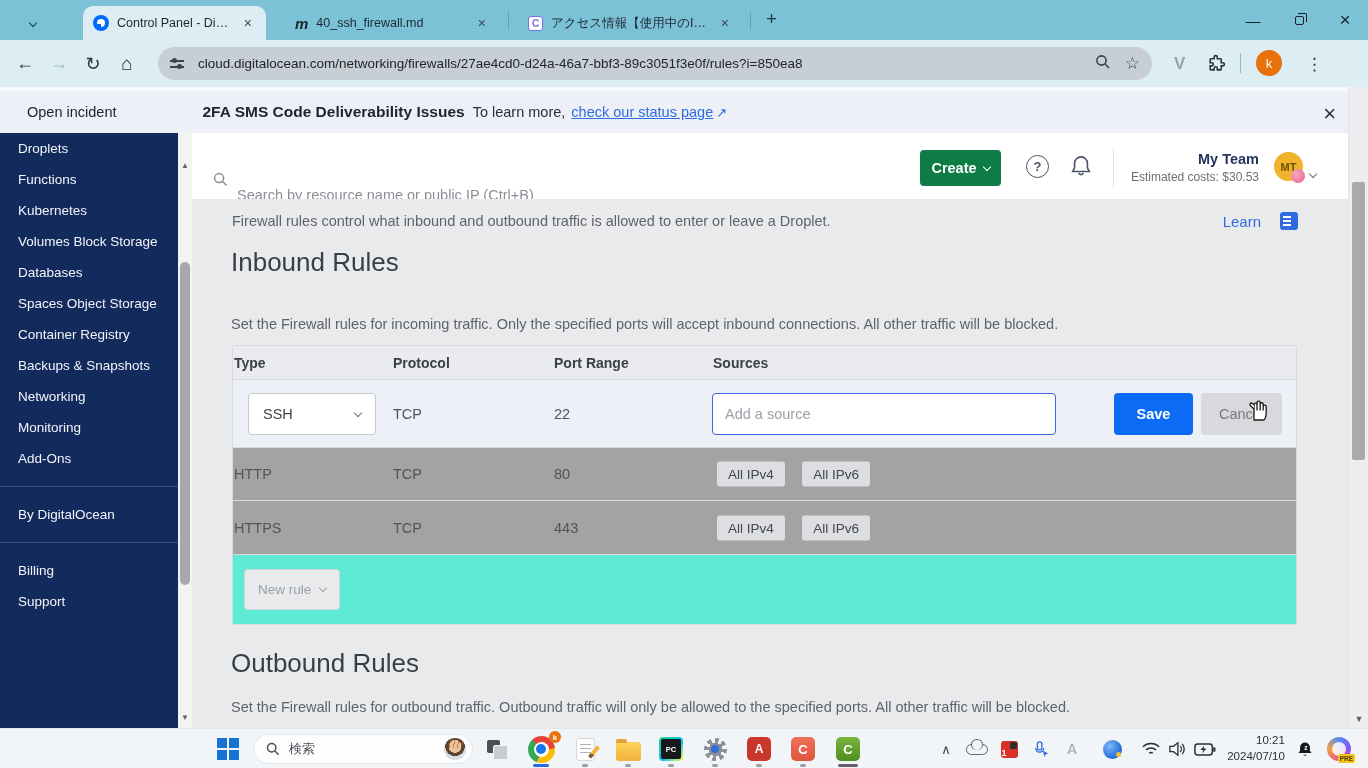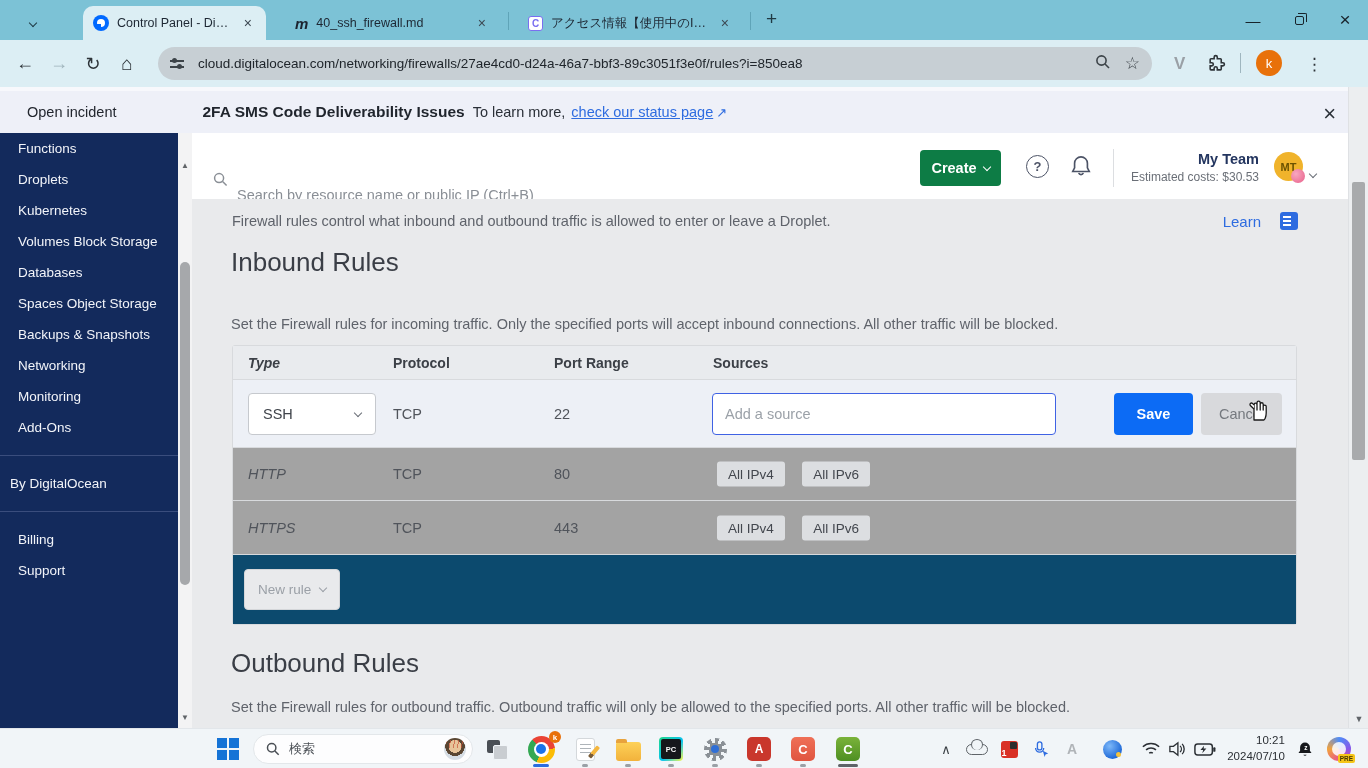--- a/index.html
+++ b/index.html
@@ -50,21 +50,21 @@
   .banner-more { margin-left:8px; font-size:14.5px; color:#2a2f37; }
   .banner-link { margin-left:6px; font-size:14.5px; color:#2e6ce0; text-decoration:underline; }
   .banner-arrow { margin-left:3px; font-size:13px; color:#2e6ce0; }
   .banner-close { position:absolute; right:32px; top:12px; font-size:17px; color:#2b3138; }
 
   
   .sidebar { position:absolute; left:0; top:133px; width:178px; height:595px; background:#132a5c; color:#eef1f7; }
   .sb-head { display:flex; align-items:center; justify-content:space-between; padding:14px 20px 10px 18px; font-size:11.5px; font-weight:bold; letter-spacing:0.8px; color:#ffffff; }
   .sb-item { padding:8px 18px; font-size:13.5px; color:#f2f4f9; }
   .sb-div { height:1px; background:#3a4d7d; margin:12px 0; }
-  .sb-sec { padding:8px 10px; font-size:13.5px; color:#f2f4f9; }
+  .sb-sec { padding:8px 18px; font-size:13.5px; color:#f2f4f9; }
   .chev { display:inline-block; width:6px; height:6px; border-right:1.7px solid currentColor; border-bottom:1.7px solid currentColor; }
   .chev.down { transform:rotate(45deg); }
   .chev.up { transform:rotate(-135deg); }
   .sb-scroll { position:absolute; left:178px; top:133px; width:14px; height:595px; background:#f3f3f4; }
   .sb-thumb { position:absolute; left:2px; top:129px; width:10px; height:323px; background:#a6a8ab; border-radius:5px; }
   .sb-arrow { position:absolute; left:0; width:14px; text-align:center; font-size:8px; color:#606468; }
 
   
   .topbar { position:absolute; left:192px; top:133px; width:1156px; height:66px; background:#ffffff; }
   .search-wrap { position:absolute; left:21px; top:22px; display:flex; align-items:center; gap:9px; width:620px; }
@@ -91,23 +91,23 @@
   .learn-ic::before { content:""; position:absolute; left:3px; top:4px; width:8px; height:2px; background:#fff; box-shadow:0 4px 0 #fff, 0 8px 0 #fff; }
   .h1 { position:absolute; left:39px; font-size:26px; font-weight:500; color:#3a3e46; }
   .sect-desc { position:absolute; left:39px; font-size:14.5px; color:#5f636b; }
 
   .rules-card { position:absolute; left:40px; top:146px; width:1065px; border:1px solid #d8dadd; border-radius:3px; }
   .r-row { position:relative; border-bottom:1px solid #d8dadd; }
   .r-row:last-child { border-bottom:none; }
   .row-head { height:34px; background:#e9ebee; }
   .row-edit { height:68px; background:#edf0f6; }
   .row-data { height:53px; background:#a3a3a3; }
-  .row-foot { height:69px; background:#0c4a6e; }
+  .row-foot { height:69px; background:#5eead4; }
   .cell { position:absolute; top:50%; transform:translateY(-50%); font-size:14.5px; color:#50545b; }
-  .c-type { left:15px;font-style:italic; } .c-proto { left:160px; } .c-port { left:321px; } .c-src { left:479px; }
+  .c-type { left:1px; } .c-proto { left:160px; } .c-port { left:321px; } .c-src { left:479px; }
   .head-cell { font-size:14px; font-weight:bold; color:#3c4047; }
   .row-head .c-src { left:480px; }
   .ssh-select { position:absolute; left:15px; top:13px; width:128px; height:42px; background:#fff; border:1px solid #c6c9ce; border-radius:4px; display:flex; align-items:center; justify-content:space-between; padding:0 14px; font-size:14.5px; color:#40444b; }
   .src-input { position:absolute; left:479px; top:13px; width:344px; height:42px; background:#fff; border:1.5px solid #3f62e4; border-radius:4px; padding:0 12px; font-size:14.5px; color:#30343b; outline:none; font-family:"Liberation Sans",sans-serif; }
   .src-input::placeholder { color:#9ba1a8; opacity:1; }
   .save-btn { position:absolute; left:881px; top:13px; width:79px; height:42px; background:#0c6bf5; border-radius:4px; color:#fff; font-size:14.5px; font-weight:bold; display:flex; align-items:center; justify-content:center; }
   .cancel-btn { position:absolute; left:968px; top:13px; width:81px; height:42px; background:#d8d9dc; border-radius:4px; color:#75797f; font-size:14.5px; display:flex; align-items:center; justify-content:center; }
   .badge { display:inline-block; background:#dcdee1; color:#43474e; font-size:13.5px; padding:5px 11px; border-radius:3px; margin-right:13px; }
   .src-badges { position:absolute; left:484px; top:50%; transform:translateY(-50%); }
   .newrule-select { position:absolute; left:11px; top:14px; width:96px; height:41px; background:#e9eaec; border:1px solid #d4d6d9; border-radius:4px; display:flex; align-items:center; justify-content:space-between; padding:0 13px; font-size:13.5px; color:#9ba0a7; }
@@ -241,26 +241,27 @@
   <div class="banner">
     <span class="banner-left">Open incident</span>
     <span class="banner-title">2FA SMS Code Deliverability Issues</span>
     <span class="banner-more">To learn more,</span>
     <a class="banner-link" href="#">check our status page</a>
     <span class="banner-arrow">↗</span>
     <span class="banner-close" style="font-size:22px;line-height:22px;">×</span>
   </div>
 
   <div class="sidebar">
+    <div class="sb-item">Droplets</div>
     <div class="sb-item">Functions</div>
-    <div class="sb-item">Droplets</div>
     <div class="sb-item">Kubernetes</div>
     <div class="sb-item">Volumes Block Storage</div>
     <div class="sb-item">Databases</div>
     <div class="sb-item">Spaces Object Storage</div>
+    <div class="sb-item">Container Registry</div>
     <div class="sb-item">Backups &amp; Snapshots</div>
     <div class="sb-item">Networking</div>
     <div class="sb-item">Monitoring</div>
     <div class="sb-item">Add-Ons</div>
     <div class="sb-div"></div>
     <div class="sb-sec">By DigitalOcean</div>
     <div class="sb-div"></div>
     <div class="sb-item">Billing</div>
     <div class="sb-item">Support</div>
   </div>

